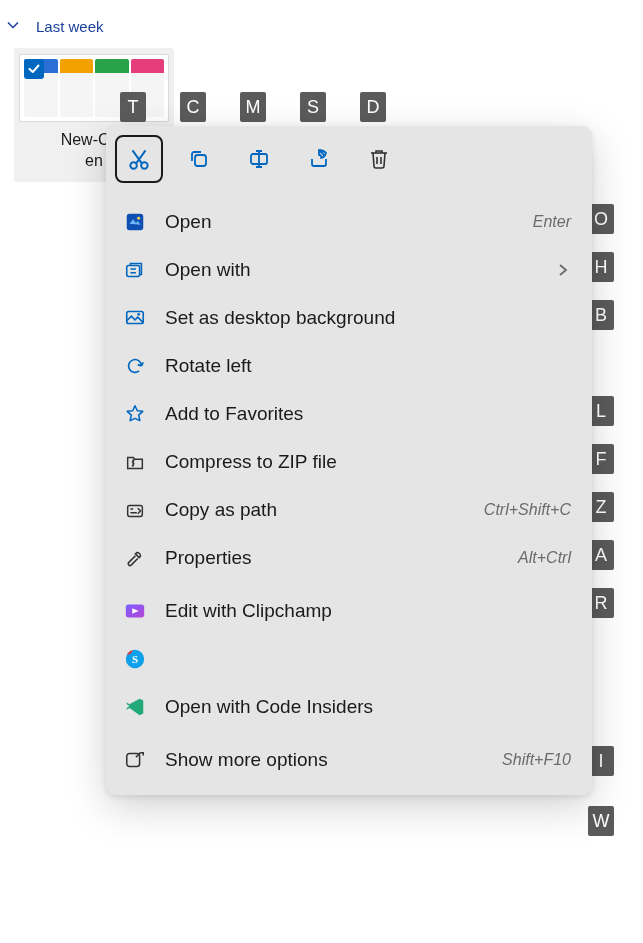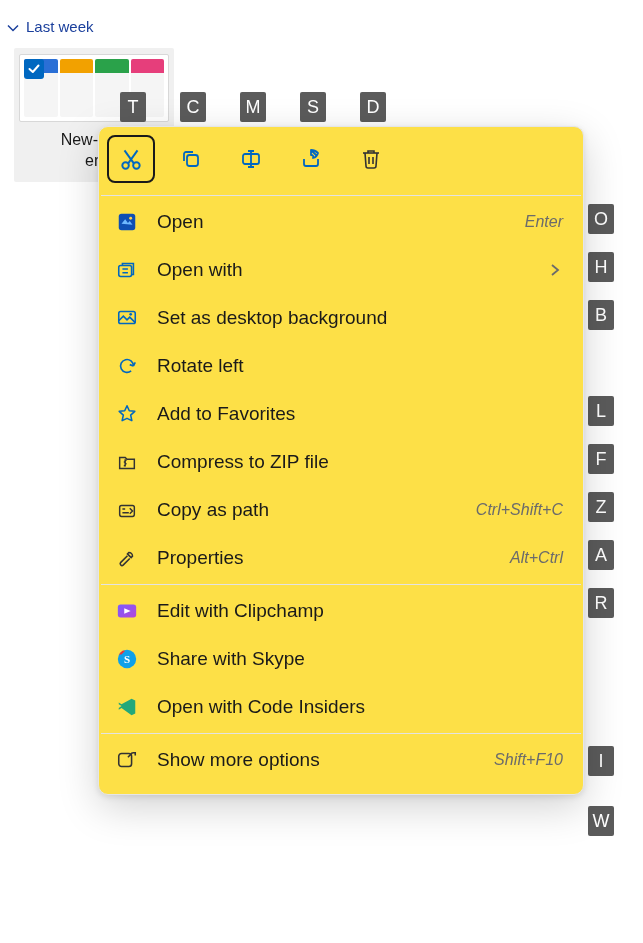--- a/index.html
+++ b/index.html
@@ -13,22 +13,22 @@
     height: 943px;
     position: relative;
     overflow: hidden;
     color: #1a1a1a;
   }
   .group-header {
     position: absolute;
     top: 18px;
     left: 6px;
     display: flex;
-    align-items: flex-end;
-    gap: 6px;
+    align-items: flex-start;
+    gap: 16px;
     color: #1a3f9c;
     font-size: 15px;
   }
   .chevron-down {
     width: 14px; height: 14px;
     display: inline-flex; align-items: center; justify-content: center;
   }
   .file-item {
     position: absolute;
     top: 48px;
@@ -99,23 +99,23 @@
     height: 30px;
     display: flex;
     align-items: center;
     justify-content: center;
     border-radius: 2px;
   }
 
   .context-menu {
     position: absolute;
     top: 126px;
-    left: 98px;
+    left: 106px;
     width: 486px;
-    background: #fde047;
+    background: #e5e5e5;
     border-radius: 10px;
     box-shadow: 0 12px 40px rgba(0,0,0,0.18), 0 2px 6px rgba(0,0,0,0.10);
     padding: 6px 0 10px 0;
     border: 1px solid #e6e6e6;
   }
   .action-bar {
     display: flex;
     align-items: center;
     padding: 2px 8px 10px 8px;
     gap: 12px;
@@ -358,21 +358,20 @@
         <span class="mi-label">Edit with Clipchamp</span>
       </div>
       <div class="menu-item">
         <span class="mi-icon">
           <svg width="22" height="22" viewBox="0 0 24 24">
             <circle cx="12" cy="12" r="10" fill="#0ea0e9"></circle>
             <path d="M3 7 l4-4 h3 l-4 4 z" fill="#e33"></path>
             <text x="12" y="16" text-anchor="middle" fill="#fff" font-family="Segoe UI" font-weight="700" font-size="12">S</text>
           </svg>
         </span>
-        <span class="mi-label">Share with Skype</span>
       </div>
       <div class="menu-item">
         <span class="mi-icon">
           <svg width="22" height="22" viewBox="0 0 24 24">
             <path d="M17 3 l4 2 v14 l-4 2 -11-8 -3 2 v-2 l3-2 -3-2 v-2 l3 2 z" fill="#23a87a"></path>
           </svg>
         </span>
         <span class="mi-label">Open with Code Insiders</span>
       </div>
     </div>

